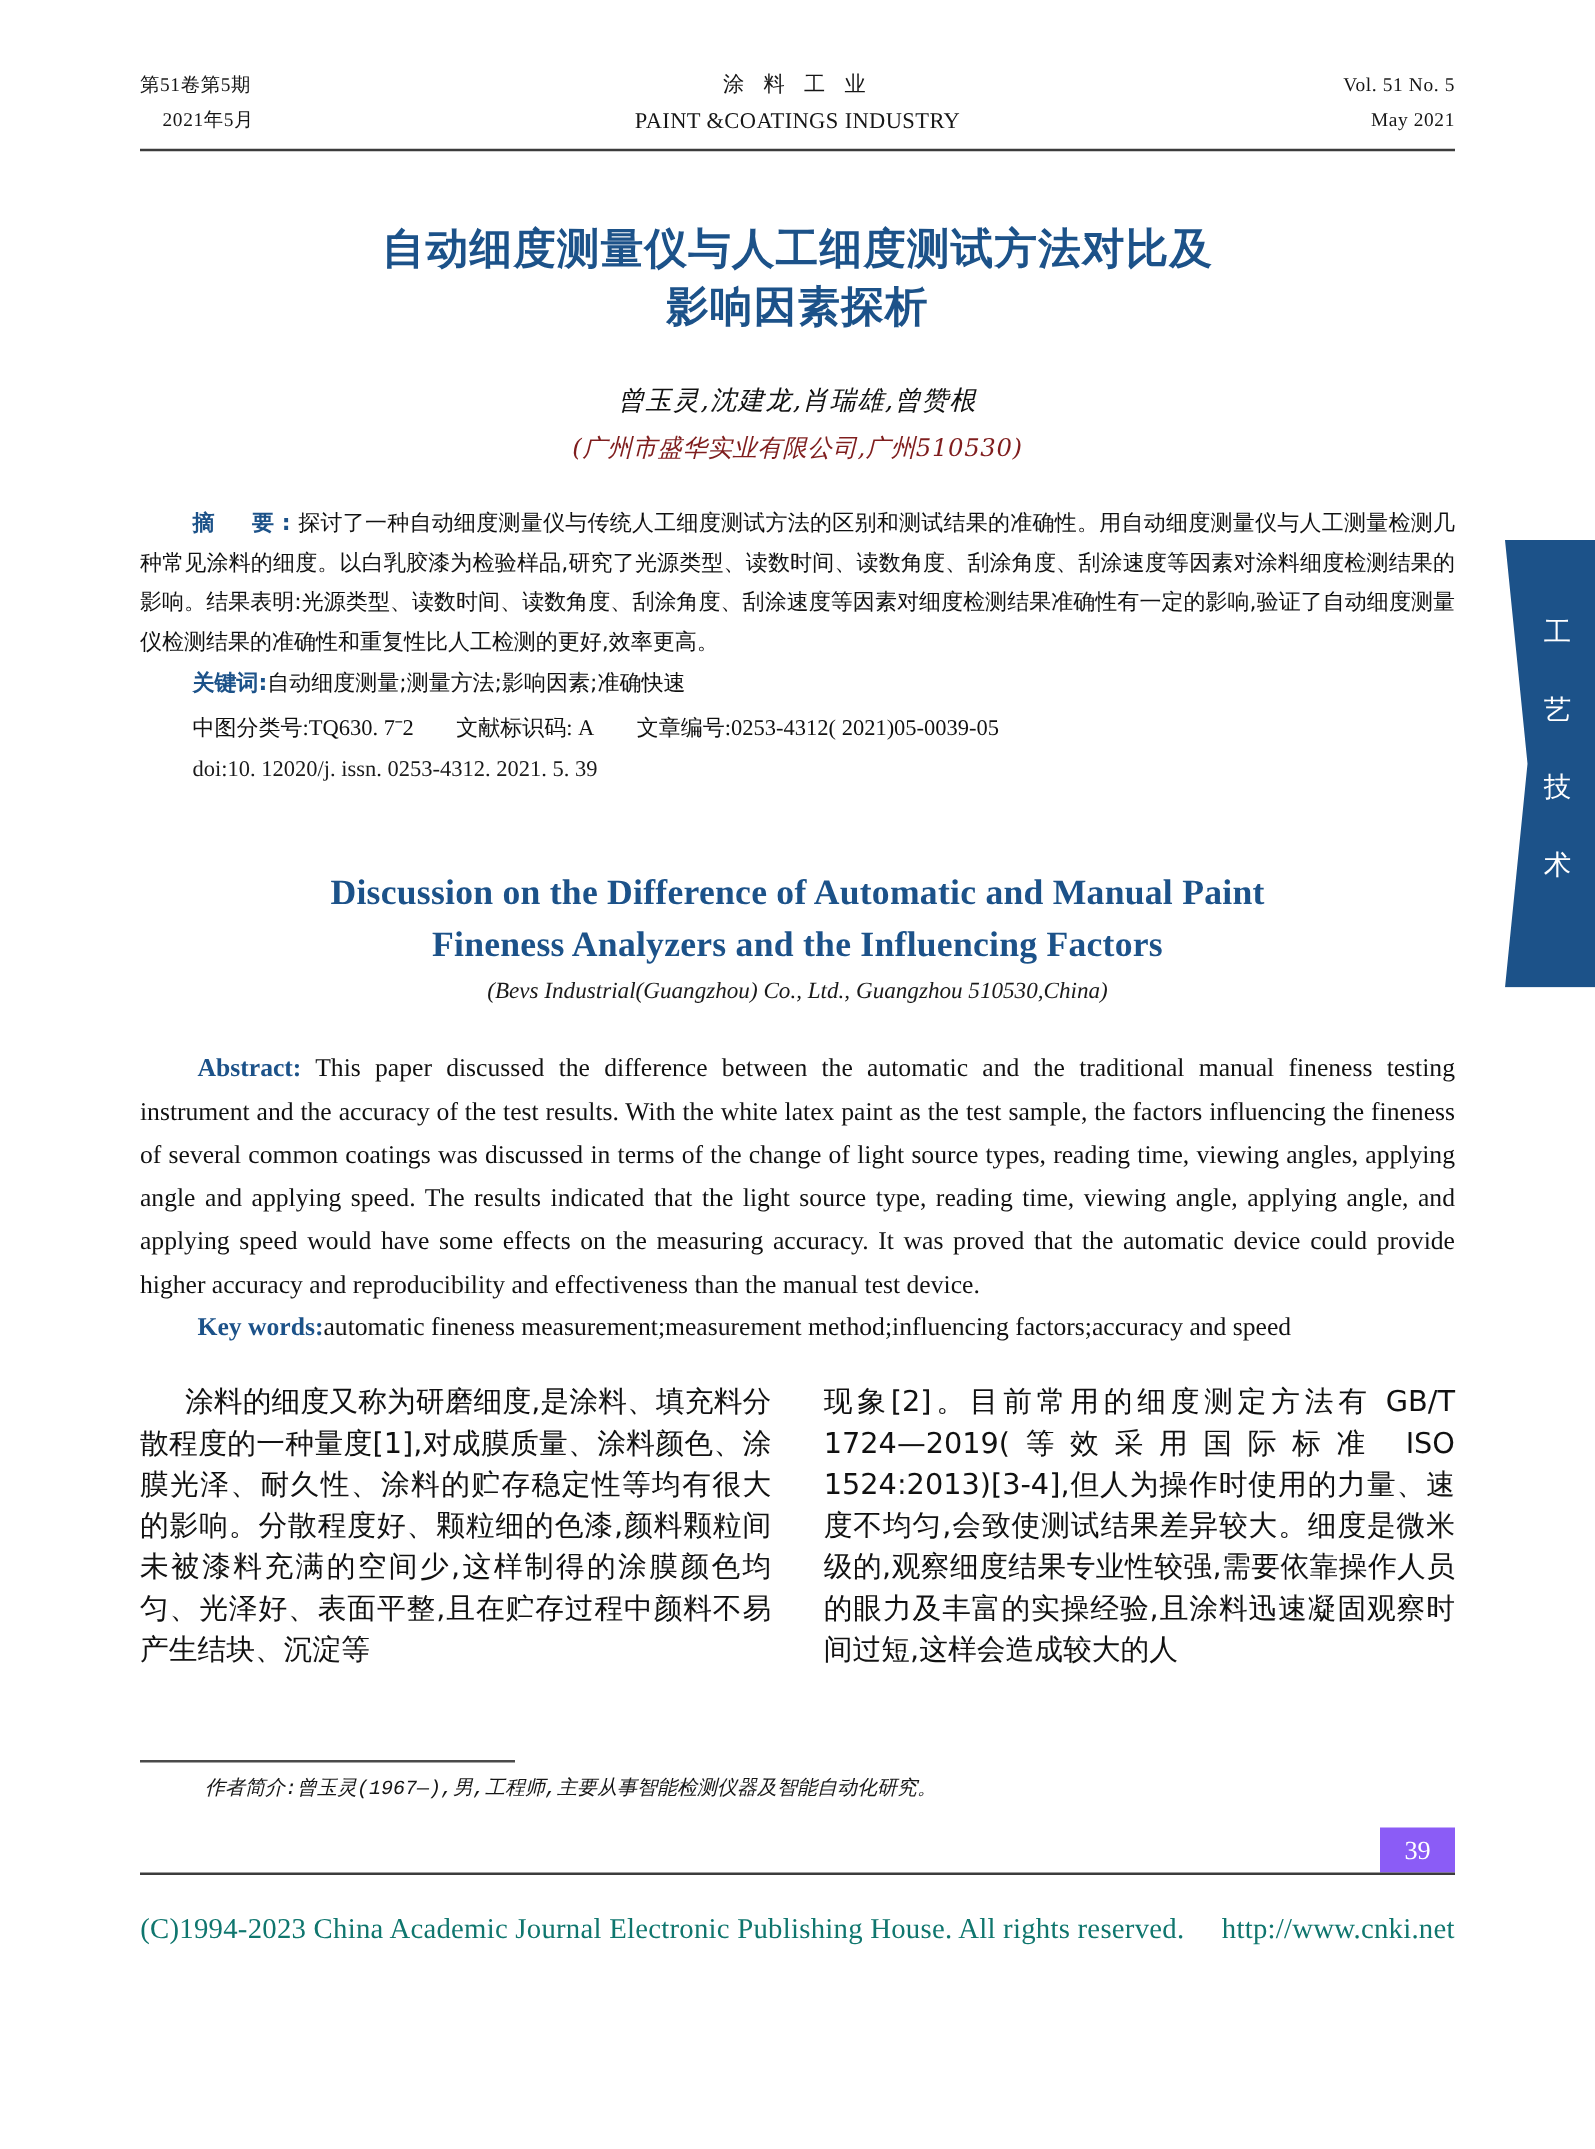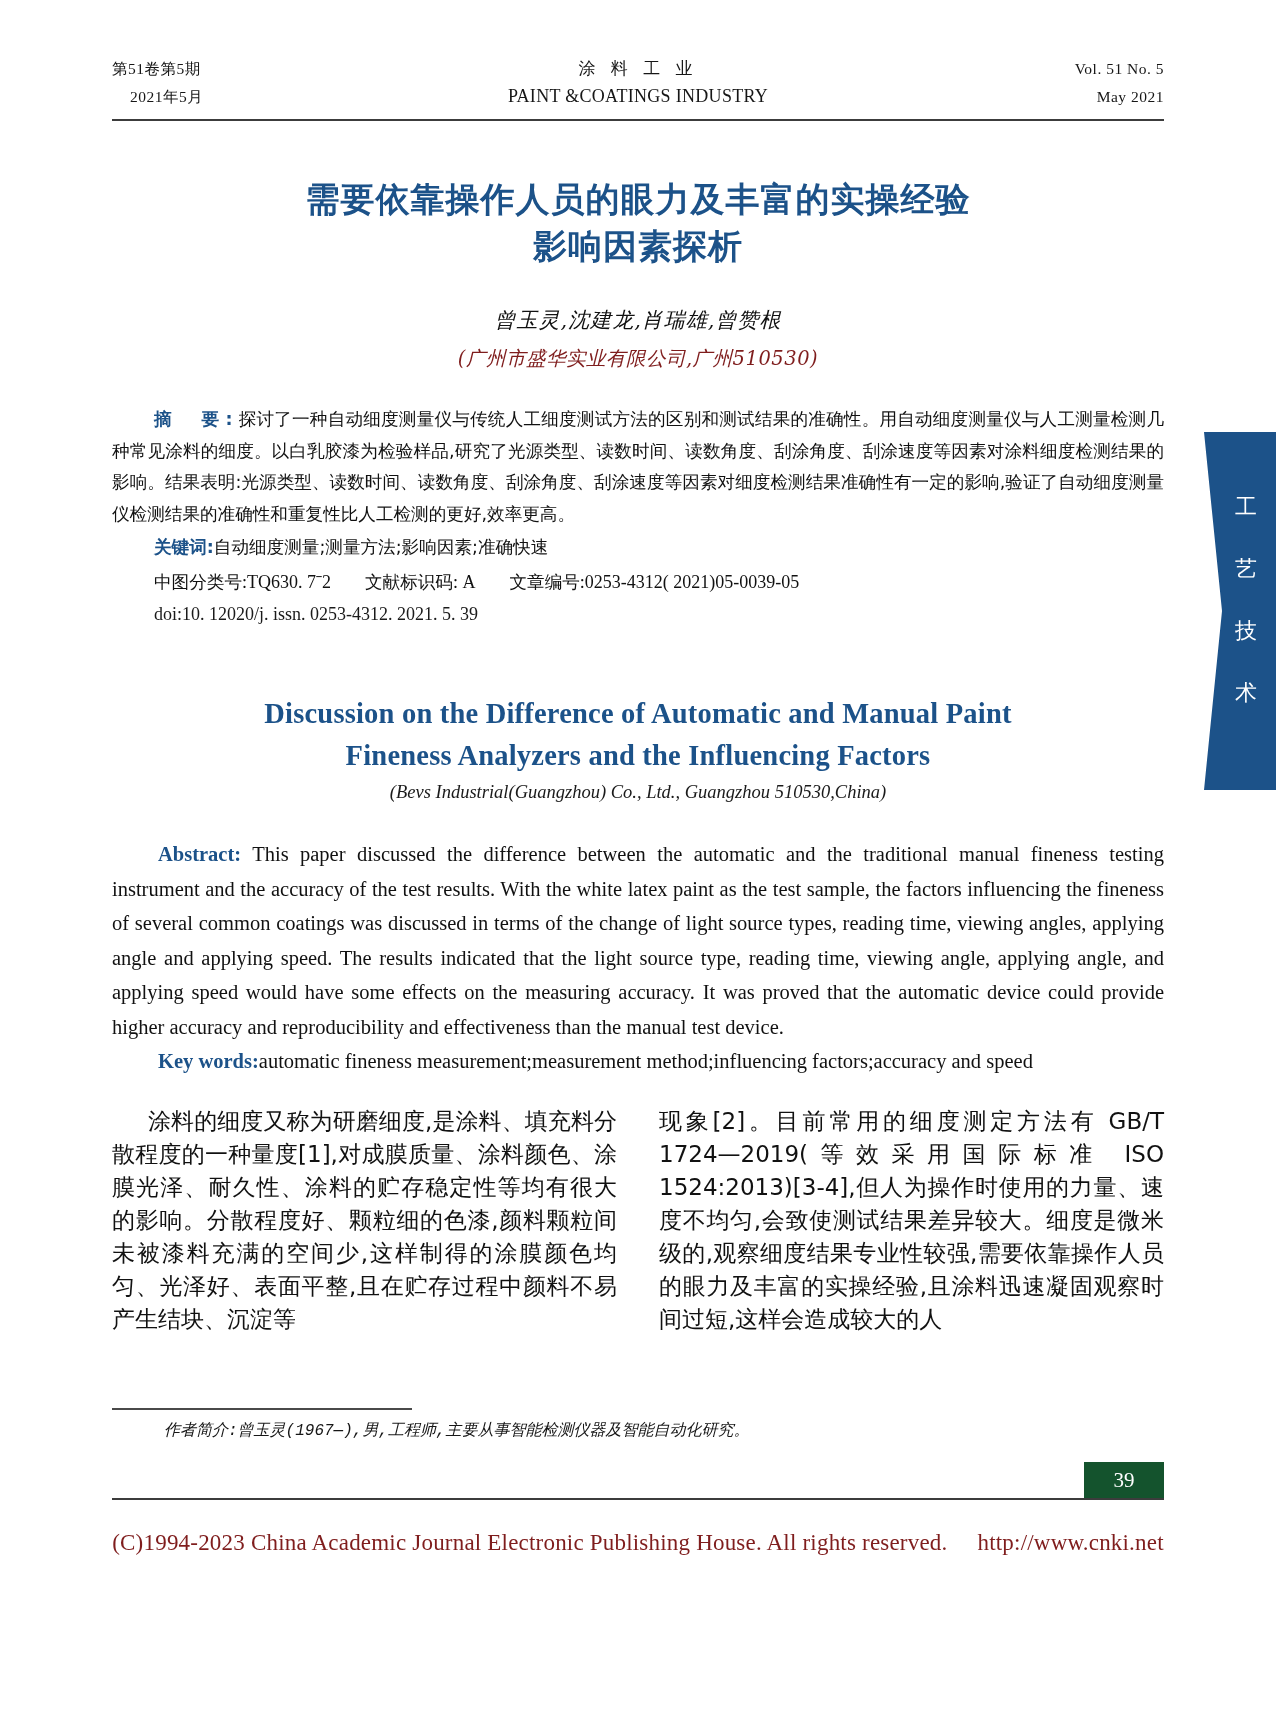--- a/index.html
+++ b/index.html
@@ -257,23 +257,23 @@
     line-height: 26px;
     color: #161616;
     margin-left: 24px;
   }
 
   
   .pagenum {
     position: absolute;
     right: 112px;
     top: 1462px;
-    width: 80px;
+    width: 60px;
     height: 36px;
-    background: #14532d;
+    background: #8b5cf6;
     color: #ffffff;
     font-family: "Liberation Serif", serif;
     font-size: 21px;
     display: flex;
     align-items: center;
     justify-content: center;
   }
   .bottom-rule {
     position: absolute;
     left: 112px;
@@ -284,21 +284,21 @@
 
   
   .cnki {
     position: absolute;
     left: 0;
     top: 1530px;
     width: 1276px;
     text-align: center;
     font-family: "Liberation Serif", serif;
     font-size: 23px;
-    color: #7f1d1d;
+    color: #0f766e;
     letter-spacing: 0.2px;
   }
   .cnki .url { margin-left: 30px; }
 </style>
 </head>
 <body>
 
 <div class="page">
 
   <div class="runhead">
@@ -318,21 +318,21 @@
       <div>工</div>
       <div>艺</div>
       <div>技</div>
       <div>术</div>
     </div>
   </div>
 
   <div class="content">
 
     <div class="cn-title">
-      <div>需要依靠操作人员的眼力及丰富的实操经验</div>
+      <div>自动细度测量仪与人工细度测试方法对比及</div>
       <div>影响因素探析</div>
     </div>
 
     <div class="cn-authors">曾玉灵,沈建龙,肖瑞雄,曾赞根</div>
     <div class="cn-affil">(广州市盛华实业有限公司,广州510530)</div>
 
     <div class="cn-abs">
       <p class="p-abstract"><span class="abs-label">摘　要</span><span class="abs-label">:</span><span>探讨了一种自动细度测量仪与传统人工细度测试方法的区别和测试结果的准确性。用自动细度测量仪与人工测量检测几种常见涂料的细度。以白乳胶漆为检验样品,研究了光源类型、读数时间、读数角度、刮涂角度、刮涂速度等因素对涂料细度检测结果的影响。结果表明:光源类型、读数时间、读数角度、刮涂角度、刮涂速度等因素对细度检测结果准确性有一定的影响,验证了自动细度测量仪检测结果的准确性和重复性比人工检测的更好,效率更高。</span></p>
       <p class="cn-meta" style="text-indent:42px;margin-top:2px;"><span class="kw-label">关键词</span><span class="kw-label">:</span><span>自动细度测量;测量方法;影响因素;准确快速</span></p>
     </div>

